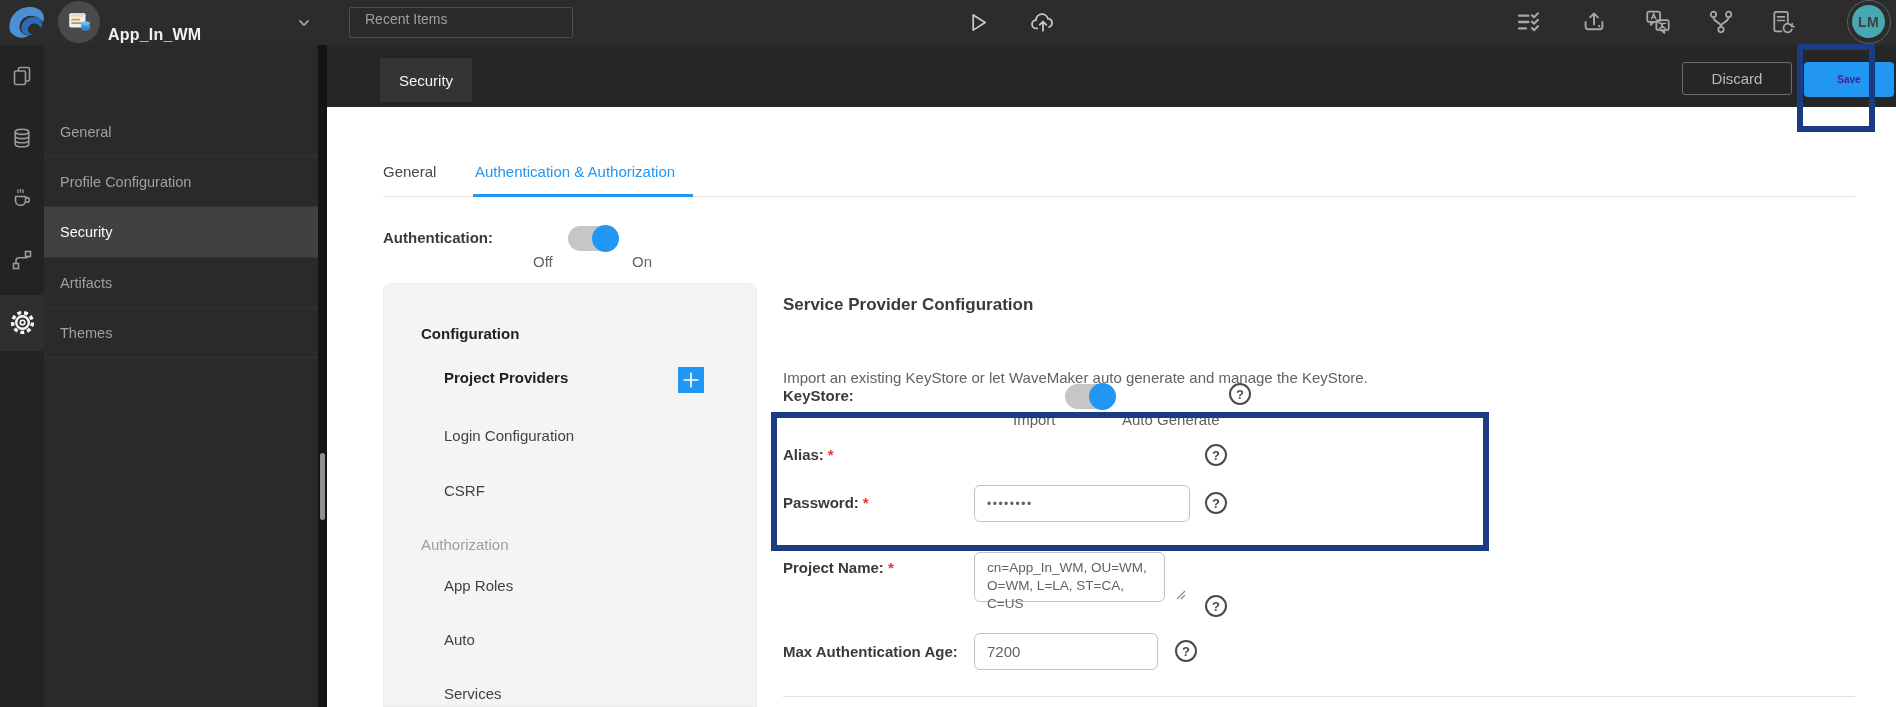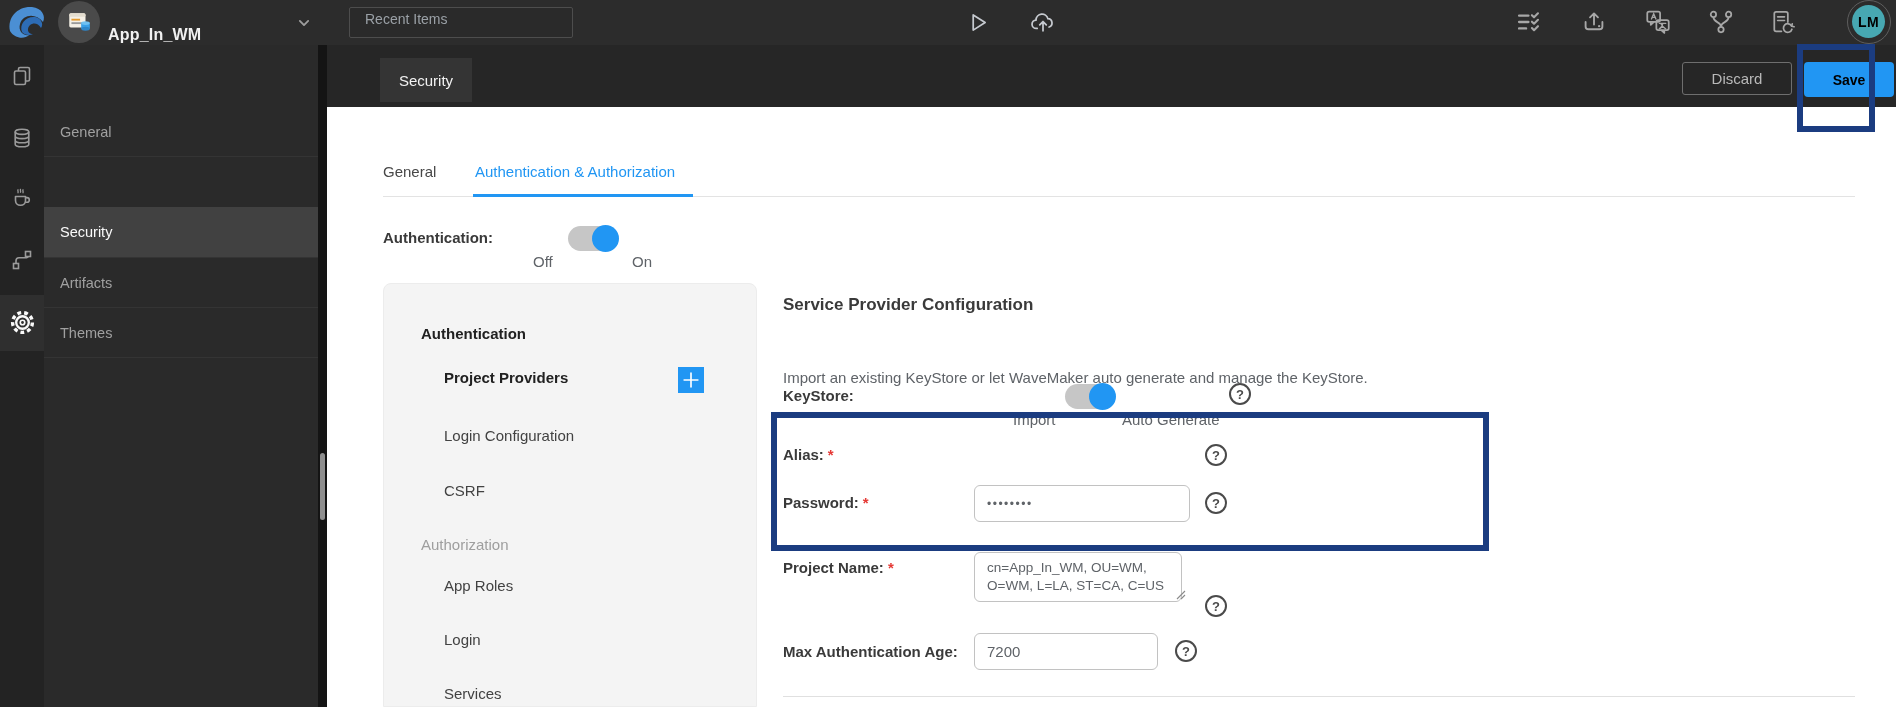--- a/index.html
+++ b/index.html
@@ -12,40 +12,40 @@
   
   .topbar{left:0;top:0;width:1896px;height:45px;background:#2c2c2c;z-index:5;}
   .app-badge{left:58px;top:1px;width:42px;height:42px;border-radius:50%;background:#4a4a4a;display:flex;align-items:center;justify-content:center;}
   .app-title{left:108px;top:12px;height:45px;line-height:45px;color:#f1f1f1;font-size:16px;font-weight:600;letter-spacing:.2px;}
   .chev{left:294px;top:13px;}
   .recent{left:349px;top:7px;width:224px;height:31px;background:#2a2a2a;border:1px solid #4d4d4d;border-radius:2px;
     color:#9aa0a6;font-size:14px;padding:0 0 8px 15px;outline:none;font-family:inherit;}
   .recent::placeholder{color:#9aa0a6;opacity:1;}
   .tbicon{width:32px;height:32px;top:6px;display:flex;align-items:center;justify-content:center;cursor:pointer;}
   .avatar-ring{left:1847px;top:0px;width:44px;height:44px;border:1.5px solid #5e5e5e;border-radius:50%;}
-  .avatar{left:4px;top:4px;width:33px;height:33px;border-radius:50%;background:#47a8b2;color:#000000;
+  .avatar{left:4px;top:4px;width:33px;height:33px;border-radius:50%;background:#47a8b2;color:#404040;
     font-size:14px;font-weight:700;display:flex;align-items:center;justify-content:center;letter-spacing:.5px;}
   
   .rail{left:0;top:45px;width:44px;height:662px;background:#232323;z-index:4;}
   .rail-cell-active{left:0;top:250px;width:44px;height:56px;background:#2f2f2f;}
   .railicon{width:24px;height:24px;left:10px;cursor:pointer;}
   
   .panel{left:44px;top:45px;width:274px;height:662px;background:#2a2a2a;z-index:4;}
   .panel-title{left:16px;top:0;width:240px;height:61px;line-height:61px;color:#d9d9d9;font-size:16px;border-bottom:1px solid #3a3a3a;}
   .pitem{left:0;width:274px;height:50px;line-height:50px;padding-left:16px;color:#a0a0a0;font-size:14.5px;border-bottom:1px solid #343434;cursor:pointer;}
   .pitem.active{background:#414141;color:#fafafa;}
   .scrollstrip{left:318px;top:45px;width:9px;height:662px;background:#141414;z-index:4;}
   .thumb{left:2px;top:408px;width:5px;height:67px;background:#8f8f8f;border-radius:3px;cursor:grab;}
   
   .hdr{left:327px;top:45px;width:1569px;height:62px;background:#262626;z-index:3;}
   .chip{left:53px;top:13px;width:92px;height:44px;background:#343434;color:#f2f2f2;font-size:15px;
     display:flex;align-items:center;justify-content:center;cursor:pointer;}
   .btn-discard{left:1355px;top:17px;width:110px;height:33px;background:transparent;border:1px solid #6e6e6e;border-radius:3px;
     color:#b9b9b9;font-size:15px;display:flex;align-items:center;justify-content:center;cursor:pointer;}
-  .btn-save{left:1477px;top:17px;width:90px;height:35px;background:#2196f3;border-radius:4px;color:#000000;font-size:14px;font-weight:600;
+  .btn-save{left:1477px;top:17px;width:90px;height:35px;background:#2196f3;border-radius:4px;color:#4c1d95;font-size:10px;font-weight:600;
     display:flex;align-items:center;justify-content:center;cursor:pointer;z-index:2;}
   
   .content{left:327px;top:107px;width:1569px;height:600px;background:#fff;z-index:2;}
   .tab{top:56px;font-size:15px;cursor:pointer;}
   .tab.inactive{color:#474747;}
   .tab.active{color:#2196f3;}
   .tab-underline{left:146px;top:87px;width:220px;height:3px;background:#2196f3;z-index:2;}
   .tab-rule{left:56px;top:89px;width:1472px;height:1px;background:#e3e3e3;}
   .lbl{font-size:15px;font-weight:700;color:#3a3a3a;line-height:18px;}
   .txt{font-size:15px;color:#5f6368;line-height:18px;margin-top:24px;}
@@ -173,20 +173,21 @@
       <svg class="abs" style="left:9px;top:14px" width="27" height="27" viewBox="0 0 24 24">
         <circle cx="12" cy="12" r="8.8" fill="none" stroke="#fafafa" stroke-width="3" stroke-dasharray="3.4 2.7"></circle>
         <circle cx="12" cy="12" r="5.6" fill="#2f2f2f" stroke="#fafafa" stroke-width="2.1"></circle>
         <circle cx="12" cy="12" r="2" fill="none" stroke="#fafafa" stroke-width="1.5"></circle>
       </svg>
     </div>
   </div>
 
   <div class="abs panel">
     <div class="abs pitem" style="top:62px">General</div>
+    <div class="abs pitem" style="top:112px">Profile Configuration</div>
     <div class="abs pitem active" style="top:162px;height:51px;line-height:51px">Security</div>
     <div class="abs pitem" style="top:213px">Artifacts</div>
     <div class="abs pitem" style="top:263px">Themes</div>
   </div>
 
   <div class="abs scrollstrip">
     <div class="abs thumb"></div>
   </div>
 
   <div class="abs hdr">
@@ -203,32 +204,32 @@
     <div class="abs tab-underline"></div>
 
     <div class="abs lbl" style="left:56px;top:122px">Authentication:</div>
     <div class="abs txt" style="left:206px;top:122px">Off</div>
     <div class="abs toggle" style="left:241px;top:119px">
       <div class="knob"></div>
     </div>
     <div class="abs txt" style="left:305px;top:122px">On</div>
 
     <div class="abs card">
-      <div class="nav-section" style="top:41px;font-weight:700;color:#212121">Authentication</div>
+      <div class="nav-section" style="top:41px;font-weight:700;color:#212121">Configuration</div>
       <div class="nav-item" style="top:85px;font-weight:700;color:#212121">Project Providers</div>
       <div class="addbtn">
         <svg width="22" height="22" viewBox="0 0 24 24">
           <path d="M12 4.5 v15 M4.5 12 h15" stroke="#fff" stroke-width="1.8" stroke-linecap="round"></path>
         </svg>
       </div>
       <div class="nav-item" style="top:143px">Login Configuration</div>
       <div class="nav-item" style="top:198px">CSRF</div>
       <div class="nav-section" style="top:252px;color:#9e9e9e">Authorization</div>
       <div class="nav-item" style="top:293px">App Roles</div>
-      <div class="nav-item" style="top:347px">Login</div>
+      <div class="nav-item" style="top:347px">Auto</div>
       <div class="nav-item" style="top:401px">Services</div>
     </div>
 
     <div class="abs" style="left:456px;top:188px;font-size:17px;font-weight:700;color:#3a3a3a">Service Provider Configuration</div>
     <div class="abs txt" style="left:456px;top:238px">Import an existing KeyStore or let WaveMaker auto generate and manage the KeyStore.</div>
 
     <div class="abs lbl" style="left:456px;top:280px">KeyStore:</div>
     <div class="abs txt" style="left:686px;top:280px">Import</div>
     <div class="abs toggle" style="left:738px;top:277px">
       <div class="knob"></div>
@@ -237,21 +238,21 @@
     <div class="help" style="left:902px;top:276px">?</div>
 
     <div class="abs lbl" style="left:456px;top:339px"><span>Alias:</span><span class="req">*</span></div>
     <div class="help" style="left:878px;top:337px">?</div>
 
     <div class="abs lbl" style="left:456px;top:387px"><span>Password:</span><span class="req">*</span></div>
     <input class="fld" style="left: 647px; top: 378px; width: 216px; height: 37px; font-size: 12px; letter-spacing: 1.5px;" value="••••••••">
     <div class="help" style="left:878px;top:385px">?</div>
 
     <div class="abs lbl" style="left:456px;top:452px"><span>Project Name:</span><span class="req">*</span></div>
-    <div class="fld" style="left:647px;top:445px;width:208px;height:50px;padding:6px 12px;font-size:13.5px;line-height:18px">cn=App_In_WM, OU=WM, O=WM, L=LA, ST=CA, C=US</div>
+    <div class="fld" style="left:647px;top:445px;width:191px;height:50px;padding:6px 12px;font-size:13.5px;line-height:18px">cn=App_In_WM, OU=WM, O=WM, L=LA, ST=CA, C=US</div>
     <svg class="abs" style="left:849px;top:483px" width="10" height="10" viewBox="0 0 10 10">
       <path d="M9 1 L1 9 M9 5 L5 9" stroke="#8b8b8b" stroke-width="1.1"></path>
     </svg>
     <div class="help" style="left:878px;top:488px">?</div>
 
     <div class="abs lbl" style="left:456px;top:536px">Max Authentication Age:</div>
     <input class="fld" style="left: 647px; top: 526px; width: 184px; height: 37px;" value="7200">
     <div class="help" style="left:848px;top:533px">?</div>
 
     <div class="abs divider"></div>

